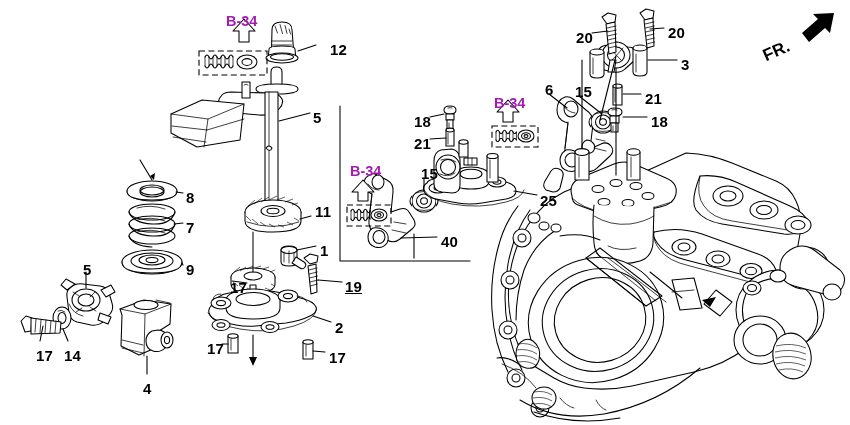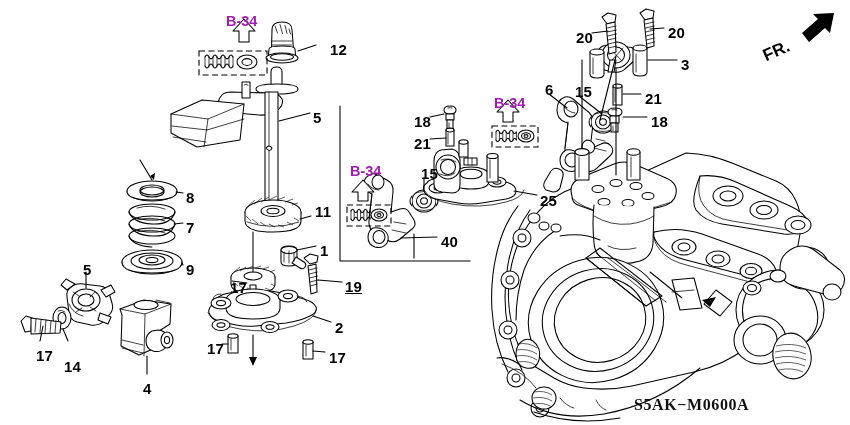--- a/index.html
+++ b/index.html
@@ -540,21 +540,21 @@
       <div class="lbl" style="left: 186px; top: 190px;">8</div>
       <div class="lbl" style="left: 186px; top: 220px;">7</div>
       <div class="lbl" style="left: 186px; top: 262px;">9</div>
       <div class="lbl" style="left: 315px; top: 204px;">11</div>
       <div class="lbl" style="left: 320px; top: 243px;">1</div>
       <div class="lbl" style="left: 230px; top: 280px;">17</div>
       <div class="lbl" style="left: 345px; top: 279px; text-decoration: underline;">19</div>
       <div class="lbl" style="left: 335px; top: 320px;">2</div>
       <div class="lbl" style="left: 83px; top: 262px;">5</div>
       <div class="lbl" style="left: 36px; top: 348px;">17</div>
-      <div class="lbl" style="left: 64px; top: 359px;">14</div>
+      <div class="lbl" style="left: 64px; top: 348px;">14</div>
       <div class="lbl" style="left: 143px; top: 381px;">4</div>
       <div class="lbl" style="left: 207px; top: 341px;">17</div>
       <div class="lbl" style="left: 329px; top: 350px;">17</div>
       <div class="lbl" style="left: 414px; top: 114px;">18</div>
       <div class="lbl" style="left: 414px; top: 136px;">21</div>
       <div class="lbl" style="left: 421px; top: 166px;">15</div>
       <div class="lbl" style="left: 441px; top: 234px;">40</div>
       <div class="lbl" style="left: 540px; top: 193px;">25</div>
       <div class="lbl" style="left: 545px; top: 82px;">6</div>
       <div class="lbl" style="left: 575px; top: 84px;">15</div>
@@ -565,15 +565,14 @@
       <div class="lbl" style="left: 651px; top: 114px;">18</div>
     </div>
   <div id="refs">
       <div class="ref" style="left: 226px; top: 14px;">B-34</div>
       <div class="ref" style="left: 350px; top: 164px;">B-34</div>
       <div class="ref" style="left: 494px; top: 96px;">B-34</div>
     </div>
 
   <div class="fr" style="left:768px;top:46px;">FR.</div>
 
-  <div class="pn" style="left:634px;top:396px;">S5AK−M0600A</div>
 
 </div>
 
 </body></html>

